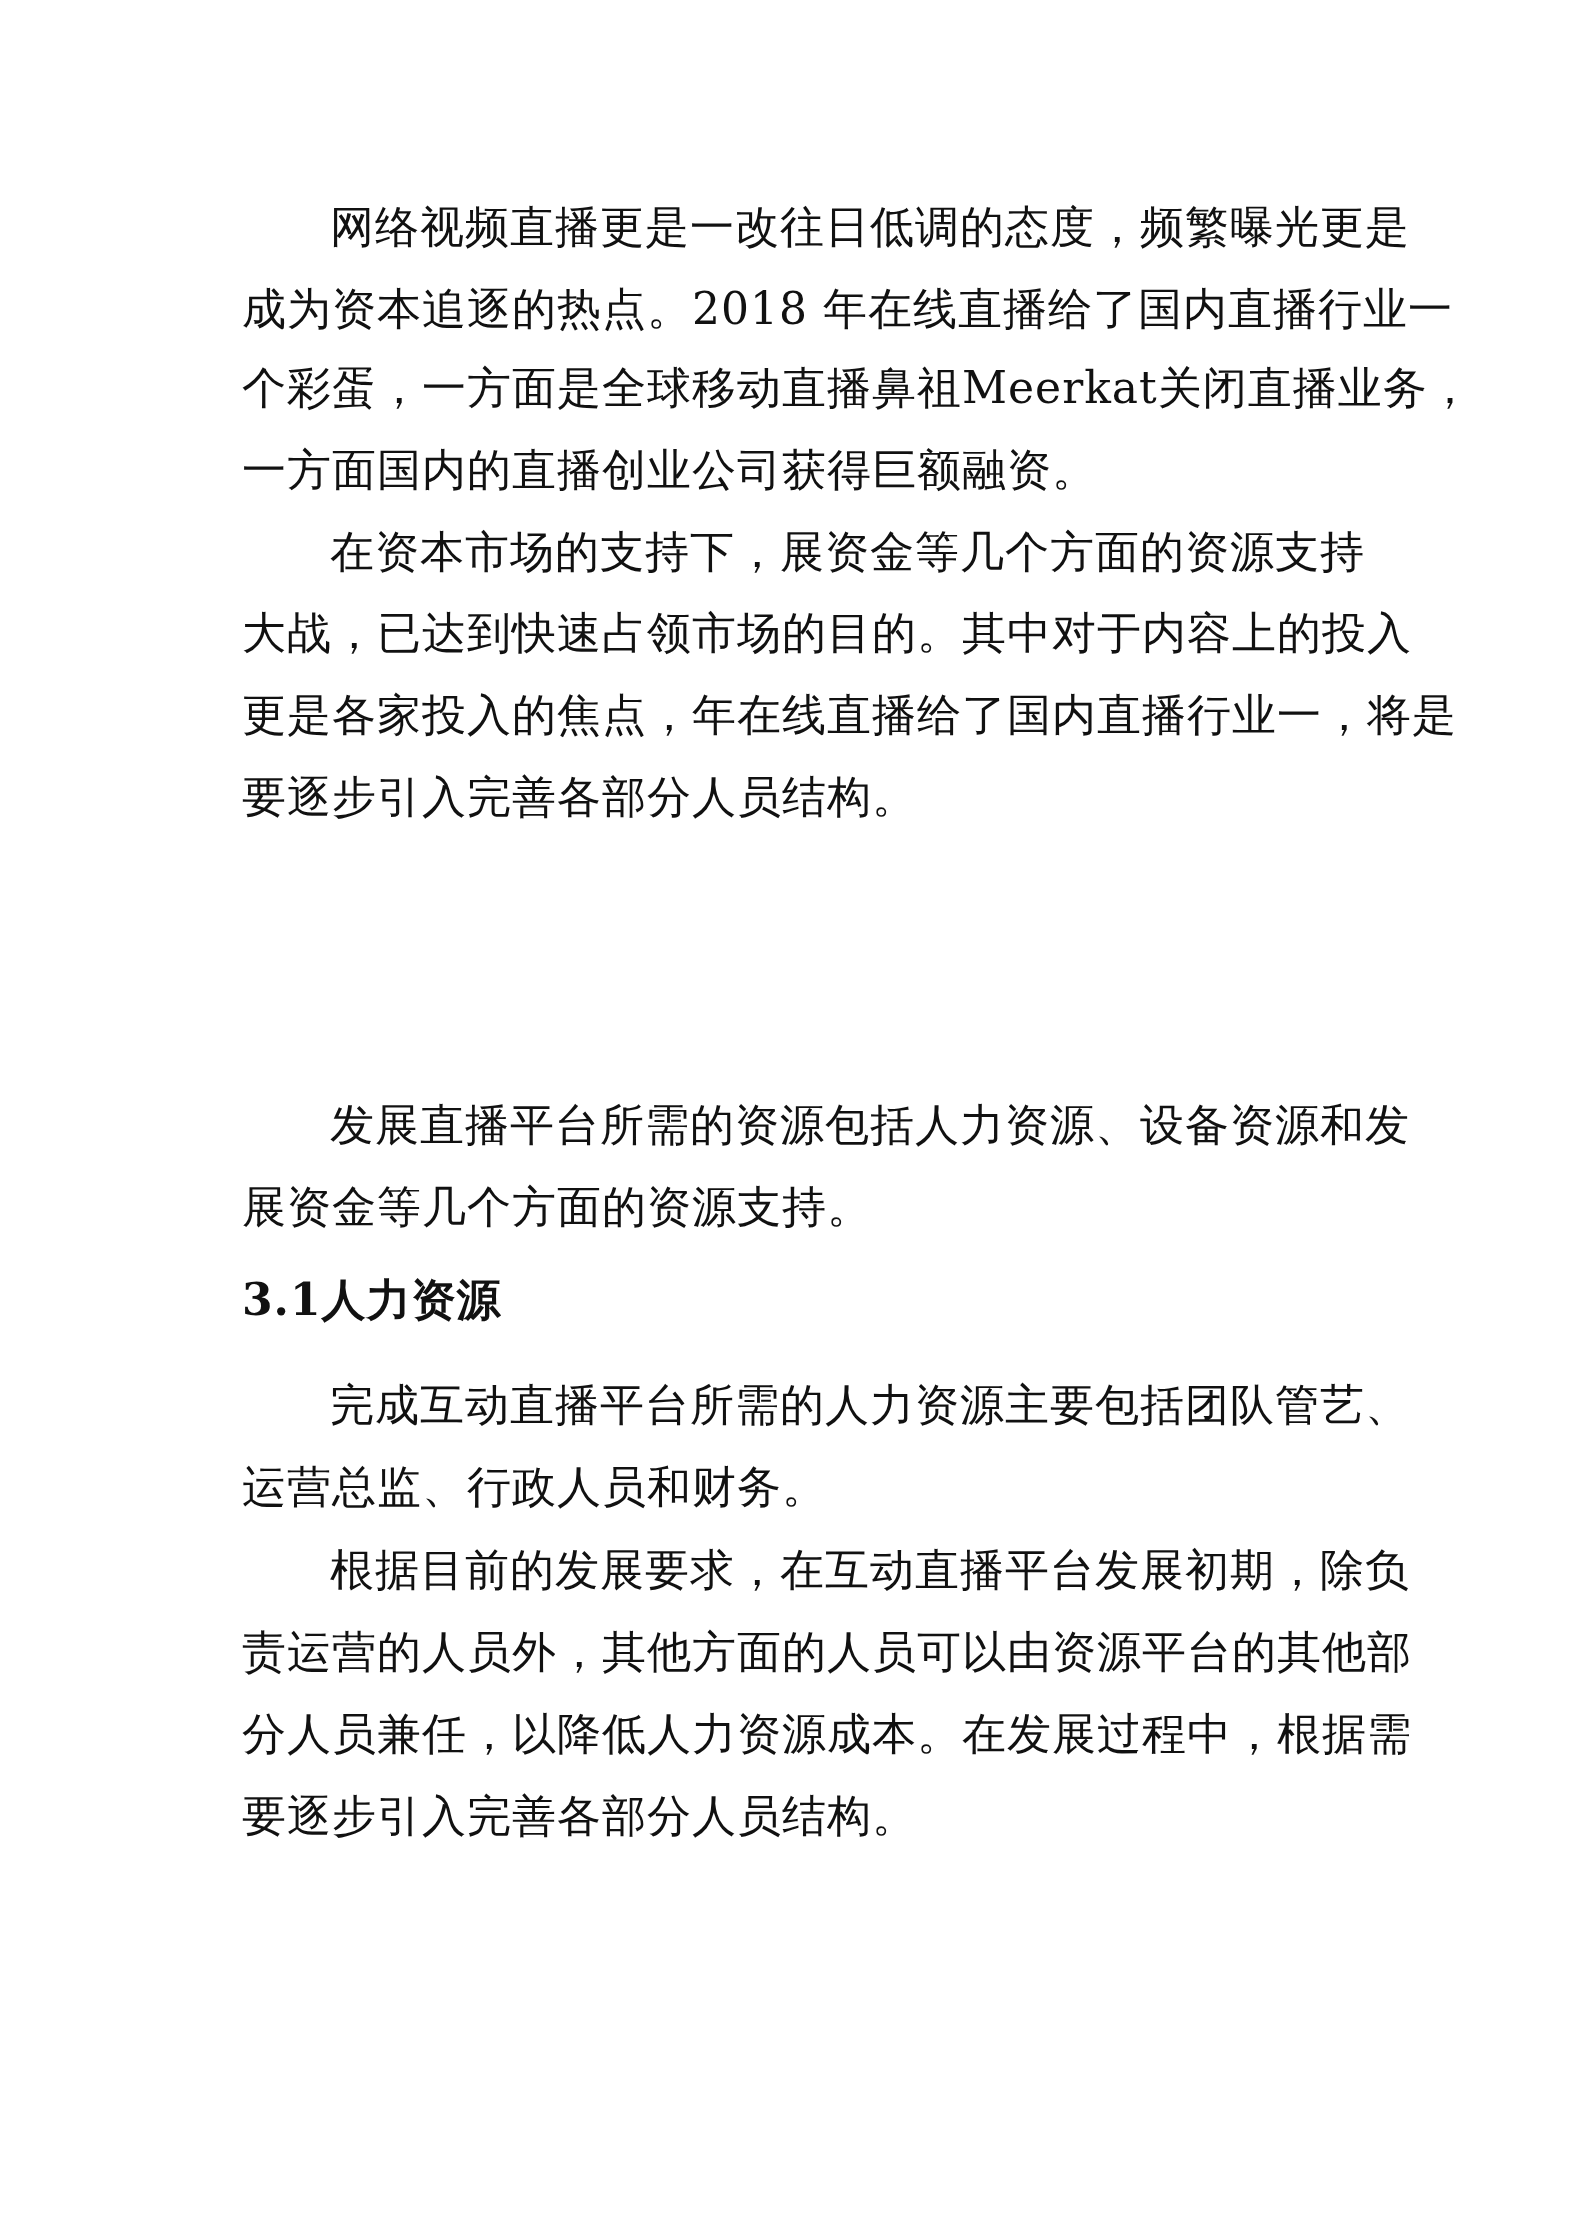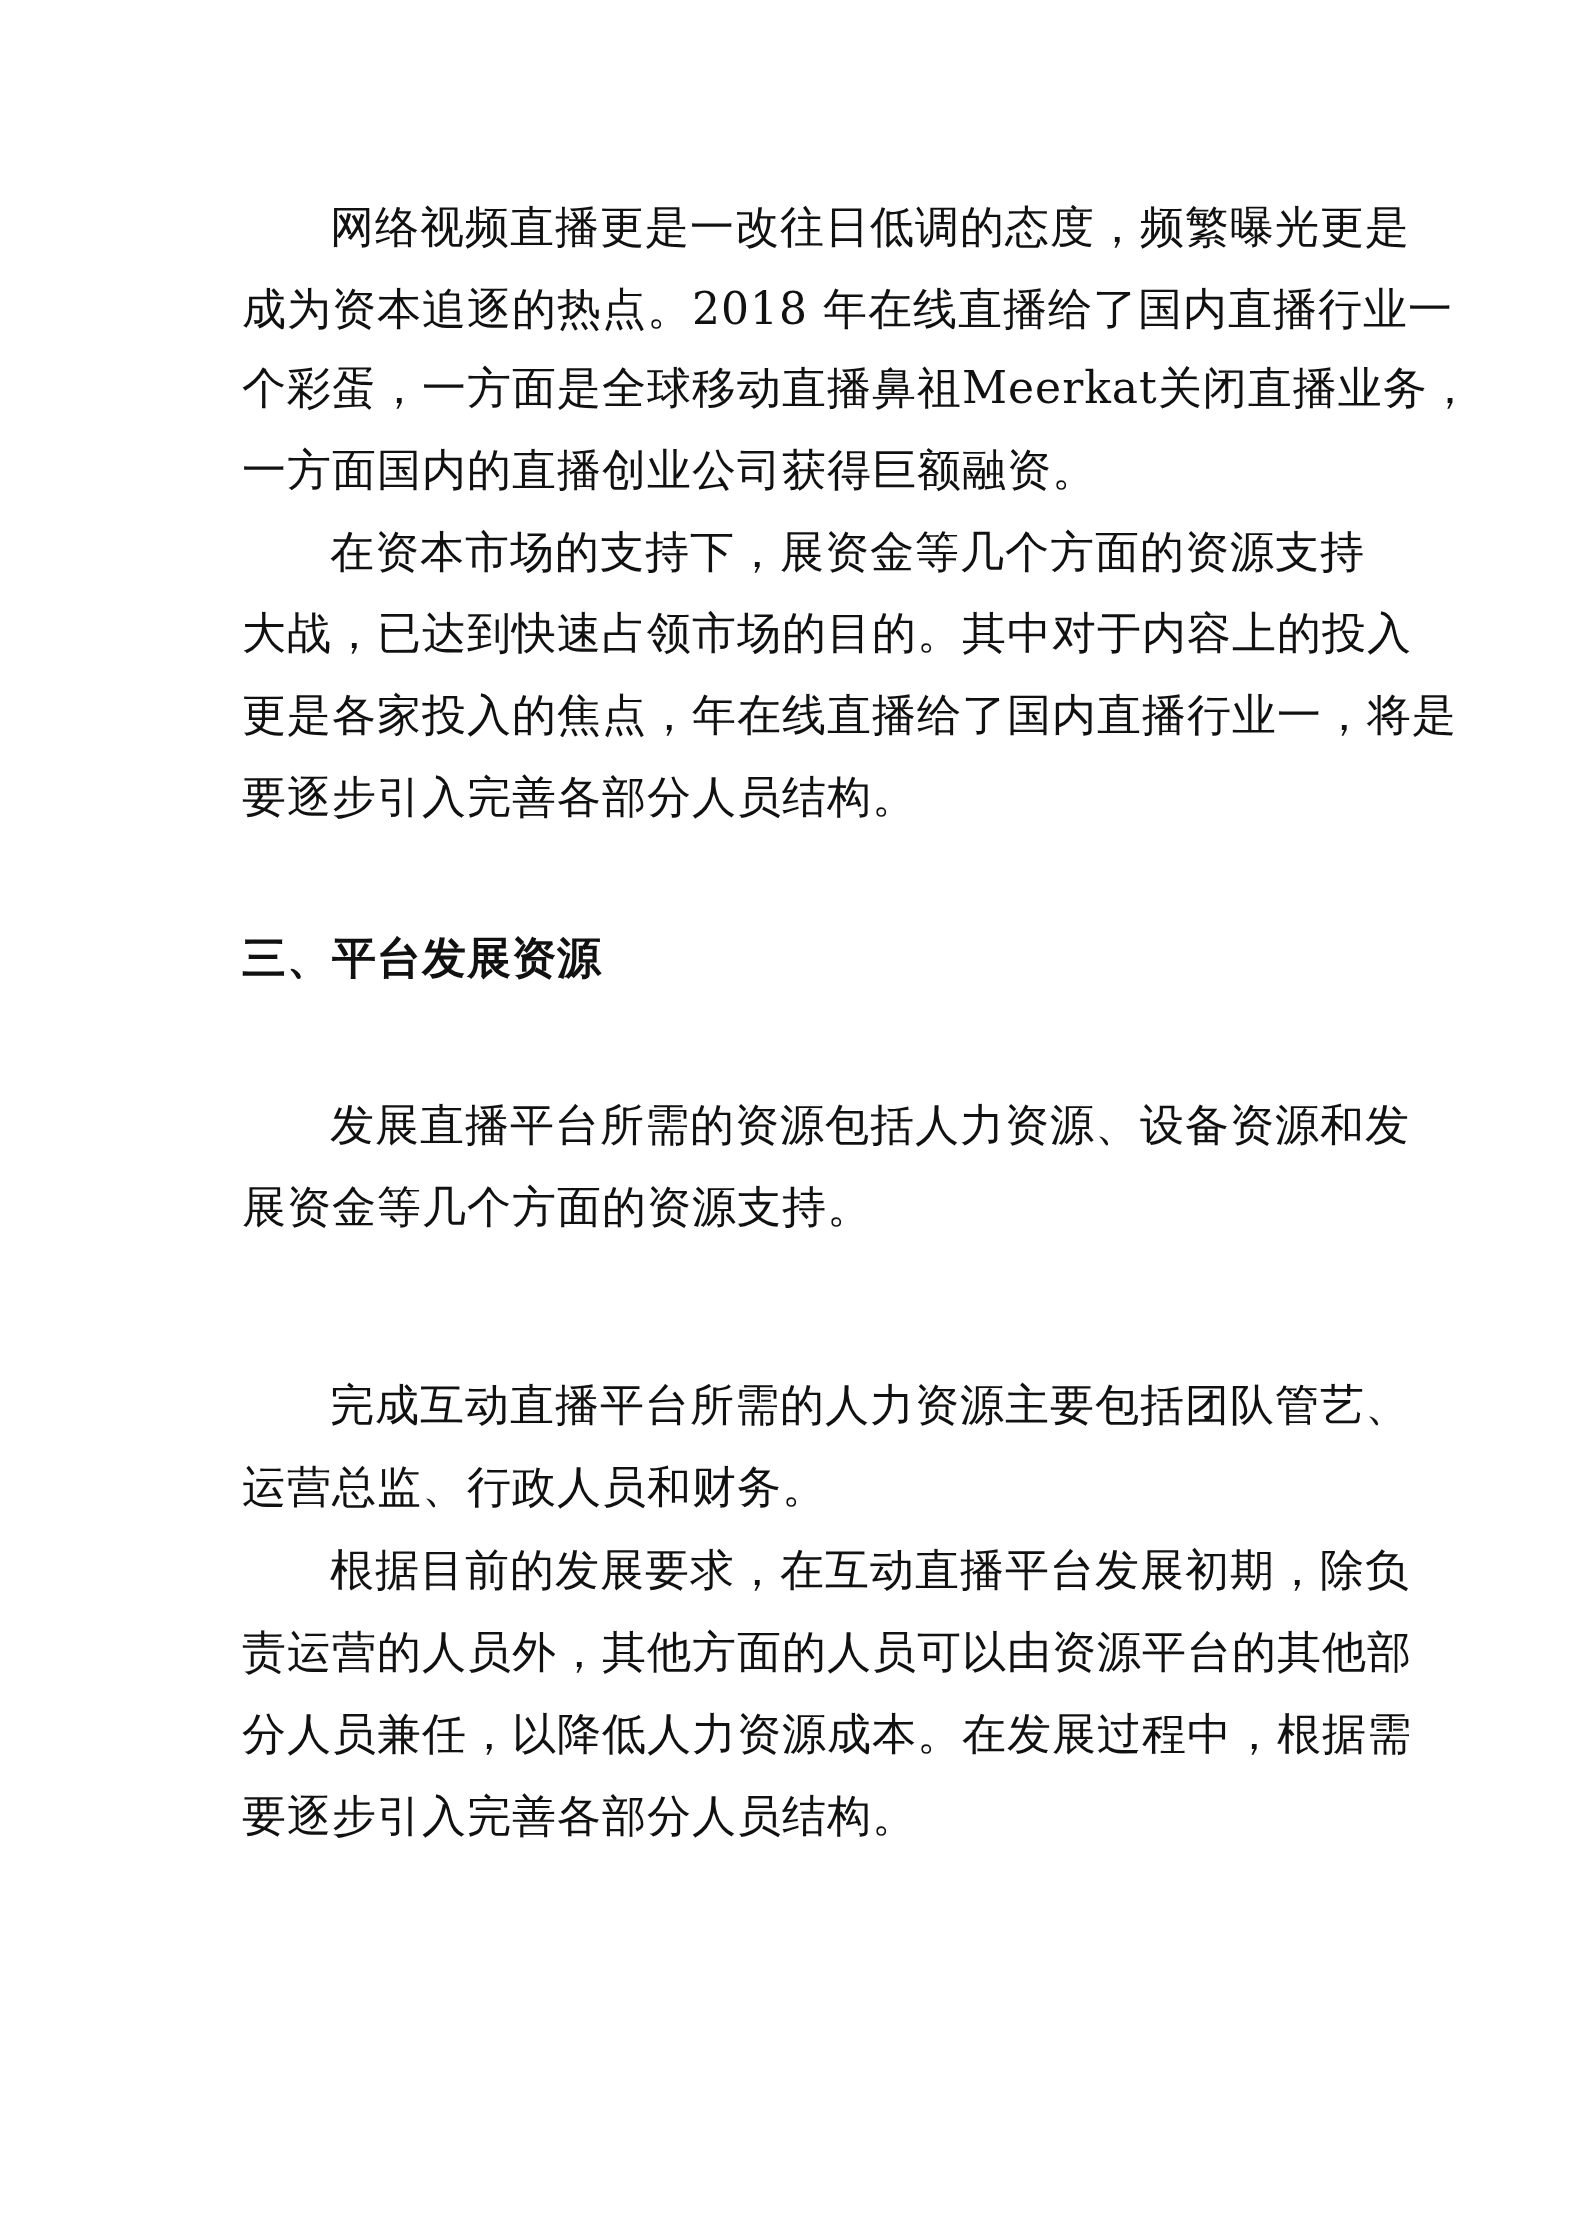--- a/index.html
+++ b/index.html
@@ -24,27 +24,27 @@
     <div class="line" style="top:440px">一方面国内的直播创业公司获得巨额融资。</div>
   </div>
 
   <div>
     <div class="line indent just" style="top:522px">在资本市场的支持下，展资金等几个方面的资源支持</div>
     <div class="line just" style="top:603px">大战，已达到快速占领市场的目的。其中对于内容上的投入</div>
     <div class="line just" style="top:685px">更是各家投入的焦点，年在线直播给了国内直播行业一，将是</div>
     <div class="line" style="top:767px">要逐步引入完善各部分人员结构。</div>
   </div>
 
-  <div class="line heading" style="top:928px">三、平台发展资源</div>
 
   <div>
     <div class="line indent just" style="top:1095px">发展直播平台所需的资源包括人力资源、设备资源和发</div>
     <div class="line" style="top:1177px">展资金等几个方面的资源支持。</div>
   </div>
 
+  <div class="line heading" style="top:1270px">3.1人力资源</div>
 
   <div>
     <div class="line indent just" style="top:1375px">完成互动直播平台所需的人力资源主要包括团队管艺、</div>
     <div class="line" style="top:1457px">运营总监、行政人员和财务。</div>
   </div>
 
   <div>
     <div class="line indent just" style="top:1540px">根据目前的发展要求，在互动直播平台发展初期，除负</div>
     <div class="line just" style="top:1622px">责运营的人员外，其他方面的人员可以由资源平台的其他部</div>
     <div class="line just" style="top:1704px">分人员兼任，以降低人力资源成本。在发展过程中，根据需</div>

